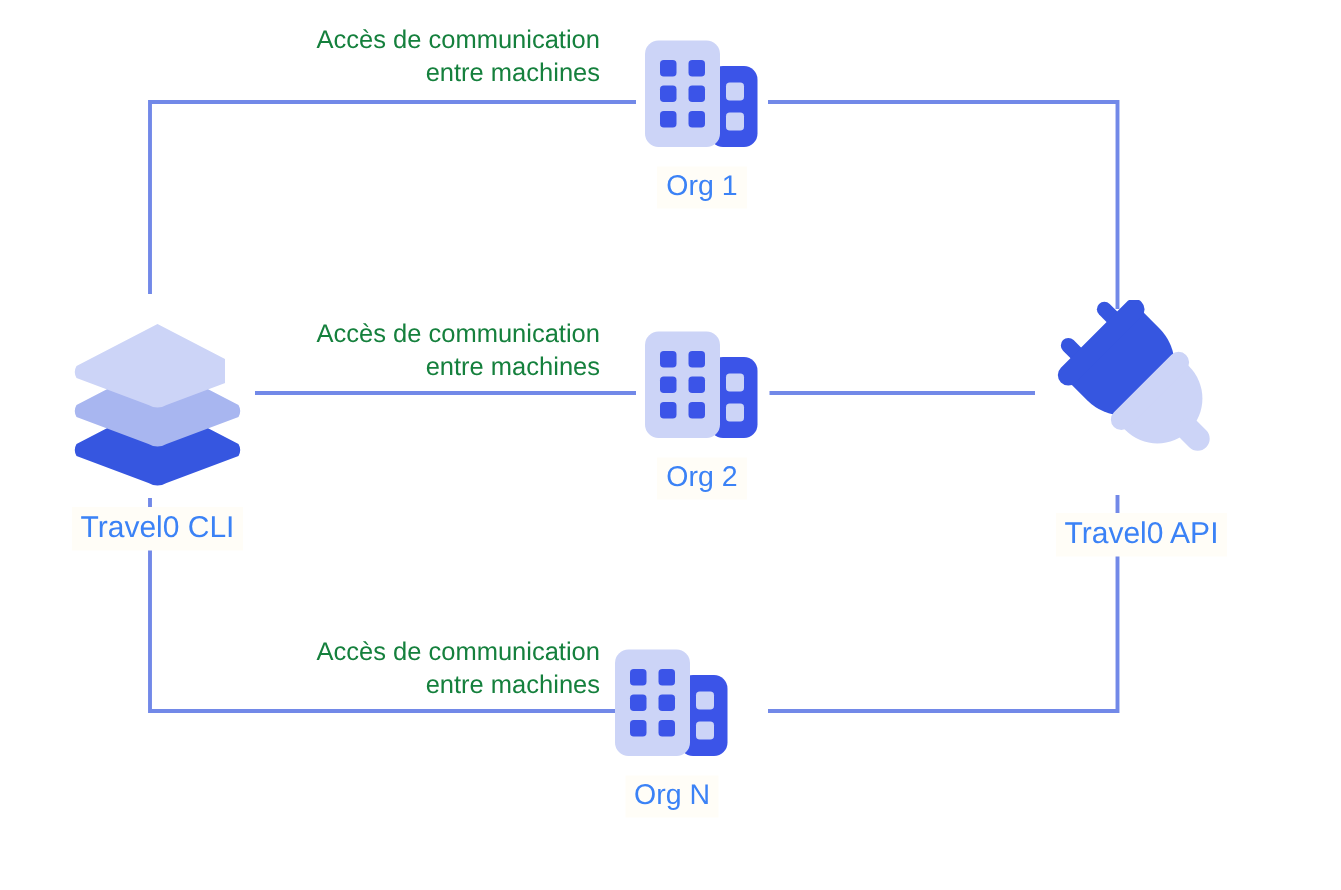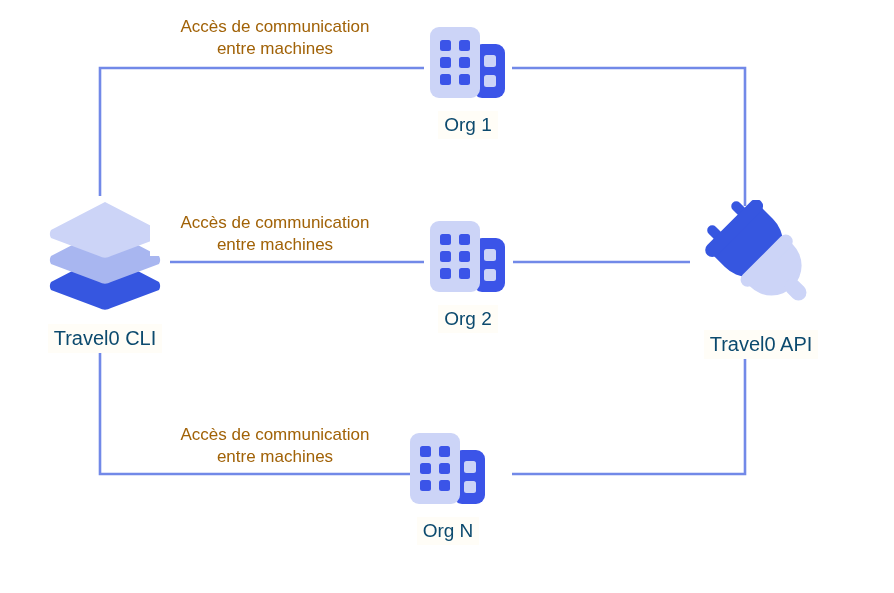--- a/index.html
+++ b/index.html
@@ -33,49 +33,49 @@
     flex-direction: column;
     align-items: center;
   }
   .node-icon {
     display: block;
     line-height: 0;
   }
   .node-label {
     font-family: "Liberation Sans", sans-serif;
     font-size: 19px;
-    color: #0c4a6e;
+    color: #3b82f6;
     white-space: nowrap;
     background: #fffdf7;
     padding: 2px 6px;
     line-height: 1.25;
   }
 
   
   .org-node { width: 160px; }
   .org-node .node-label { margin-top: 9px; font-size: 19px; }
 
   #node-org1 { left: 388px; top: 24px; }
   #node-org2 { left: 388px; top: 218px; justify-content: center; }
   #node-orgN { left: 368px; top: 430px; }
 
   
-  #node-cli  { left: 20px;  top: 198px; width: 170px; }
+  #node-cli  { left: 20px;  top: 212px; width: 170px; }
   #node-api  { left: 676px; top: 200px; width: 170px; }
   #node-cli .node-label { margin-top: 10px; font-size: 20px; }
-  #node-api .node-label { margin-top: 12px;  font-size: 20px; }
+  #node-api .node-label { margin-top: 24px;  font-size: 20px; }
 
   
   .edge-label {
     position: absolute;
     font-family: "Liberation Sans", sans-serif;
     font-size: 17px;
     line-height: 1.28;
-    color: #a16207;
-    text-align: center;
+    color: #15803d;
+    text-align: right;
     white-space: pre-line;
     background: #ffffff;
   }
   #edge-label-top { left: 150px; top: 16px;  width: 250px; }
   #edge-label-mid { left: 150px; top: 212px; width: 250px; }
   #edge-label-bot { left: 150px; top: 424px; width: 250px; }
 </style>
 </head>
 <body>
 

